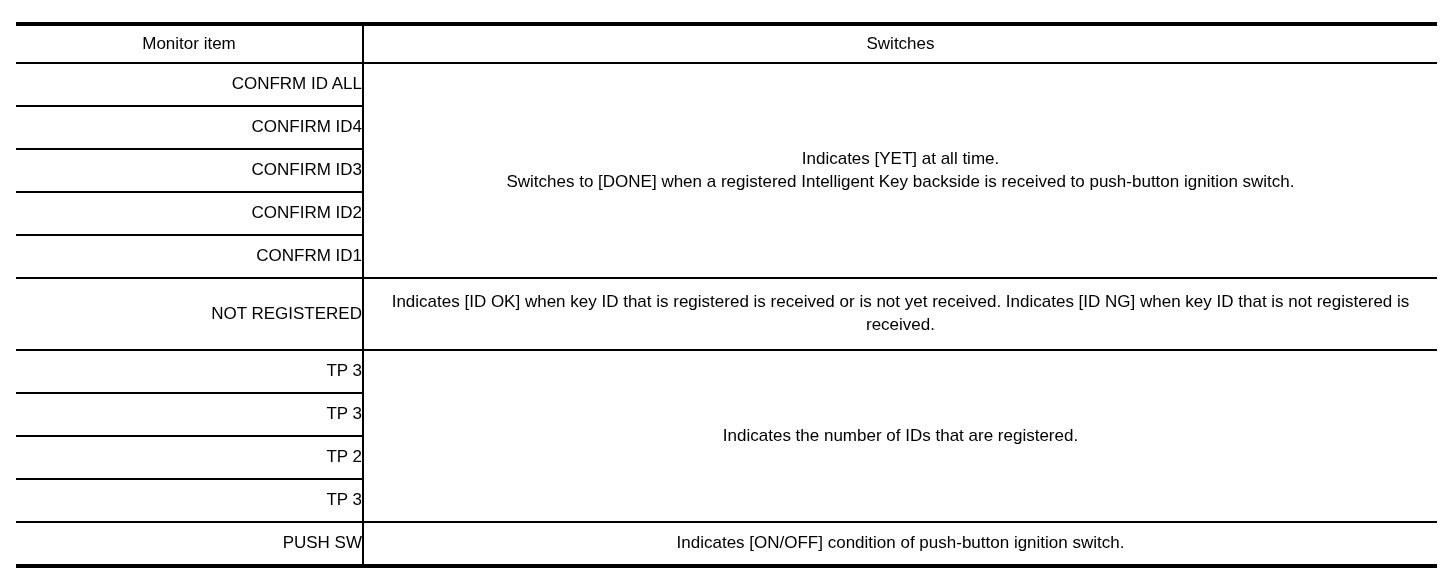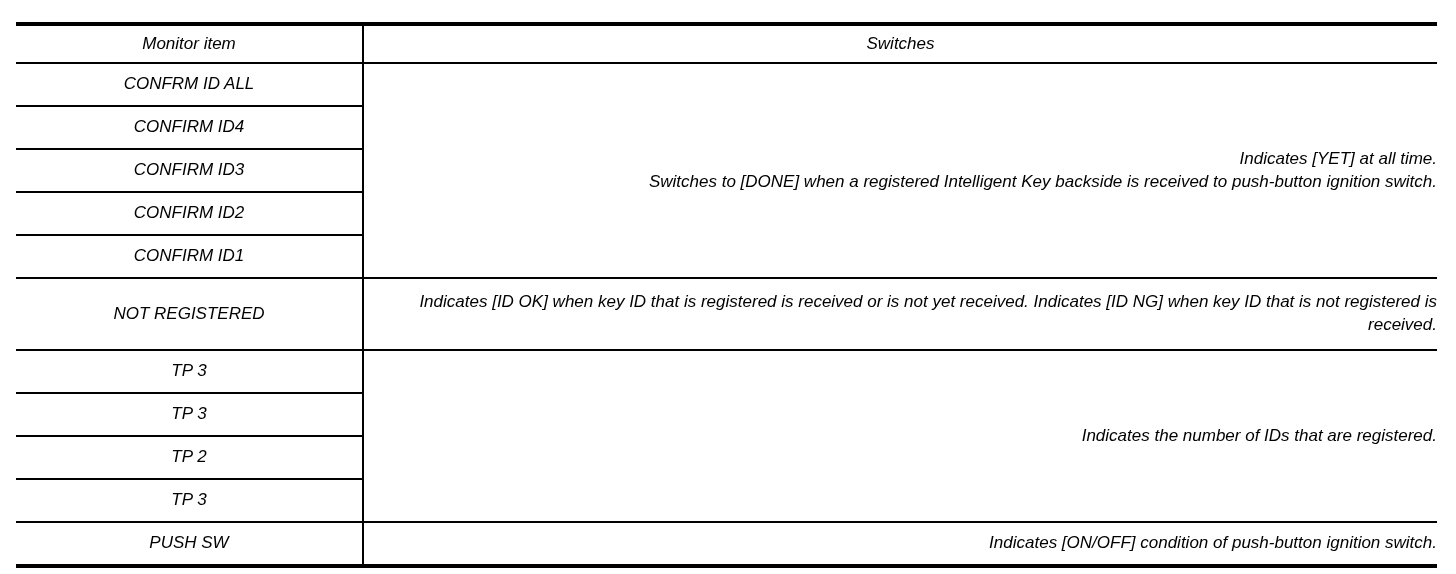--- a/index.html
+++ b/index.html
@@ -18,47 +18,46 @@
     top: 22px;
   }
   table.monitor-table {
     border-collapse: collapse;
     width: 1421px;
     table-layout: fixed;
     border-top: 4px solid #000;
     border-bottom: 4px solid #000;
     font-size: 17px;
     line-height: 1.35;
-    font-style: italic;
   }
   table.monitor-table th,
   table.monitor-table td {
     border-top: 2px solid #000;
     border-bottom: 2px solid #000;
     padding: 0;
     vertical-align: middle;
     font-weight: normal;
   }
   
   col.item-col { width: 347px; }
   th.item-head, td.item-cell { border-right: 2px solid #000; }
   th.content-head, td.content-cell { border-left: 2px solid #000; }
 
   th.item-head, th.content-head {
     height: 36px;
     text-align: center;
   }
   td.item-cell {
     height: 41px;
-    text-align: center;
+    text-align: right;
     padding-left: 14px;
     padding-right: 8px;
   }
   td.content-cell {
-    text-align: right;
+    text-align: center;
     padding: 8px 14px;
   }
   tr.tall-row td.item-cell { height: 70px; }
   .content-line { display: block; }
 </style>
 </head>
 <body>
 
 <div class="table-wrap">
   <table class="monitor-table">
@@ -84,21 +83,21 @@
       <tr>
         <td class="item-cell">CONFIRM ID4</td>
       </tr>
       <tr>
         <td class="item-cell">CONFIRM ID3</td>
       </tr>
       <tr>
         <td class="item-cell">CONFIRM ID2</td>
       </tr>
       <tr>
-        <td class="item-cell">CONFIRM ID1</td>
+        <td class="item-cell">CONFRM ID1</td>
       </tr>
 
       <tr class="tall-row">
         <td class="item-cell">NOT REGISTERED</td>
         <td class="content-cell">
           <span class="content-line">Indicates [ID OK] when key ID that is registered is received or is not yet received. Indicates [ID NG] when key ID that is not registered is received.</span>
         </td>
       </tr>
 
       <tr>

